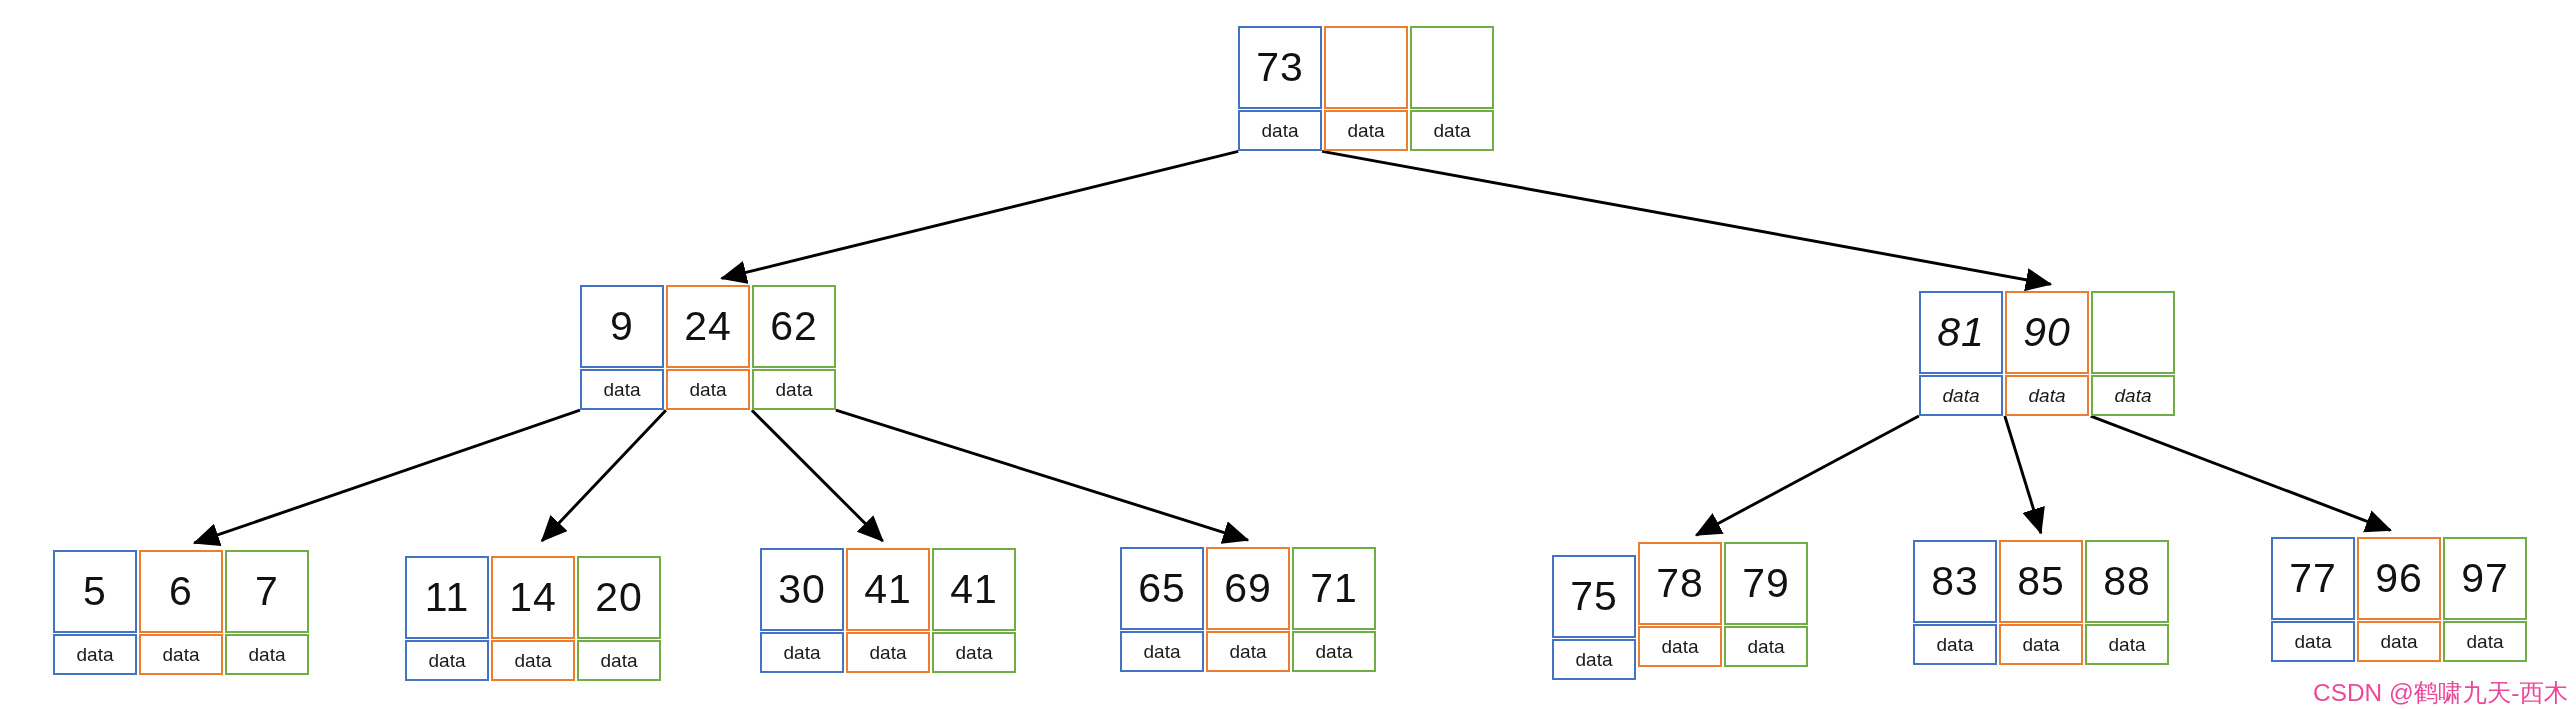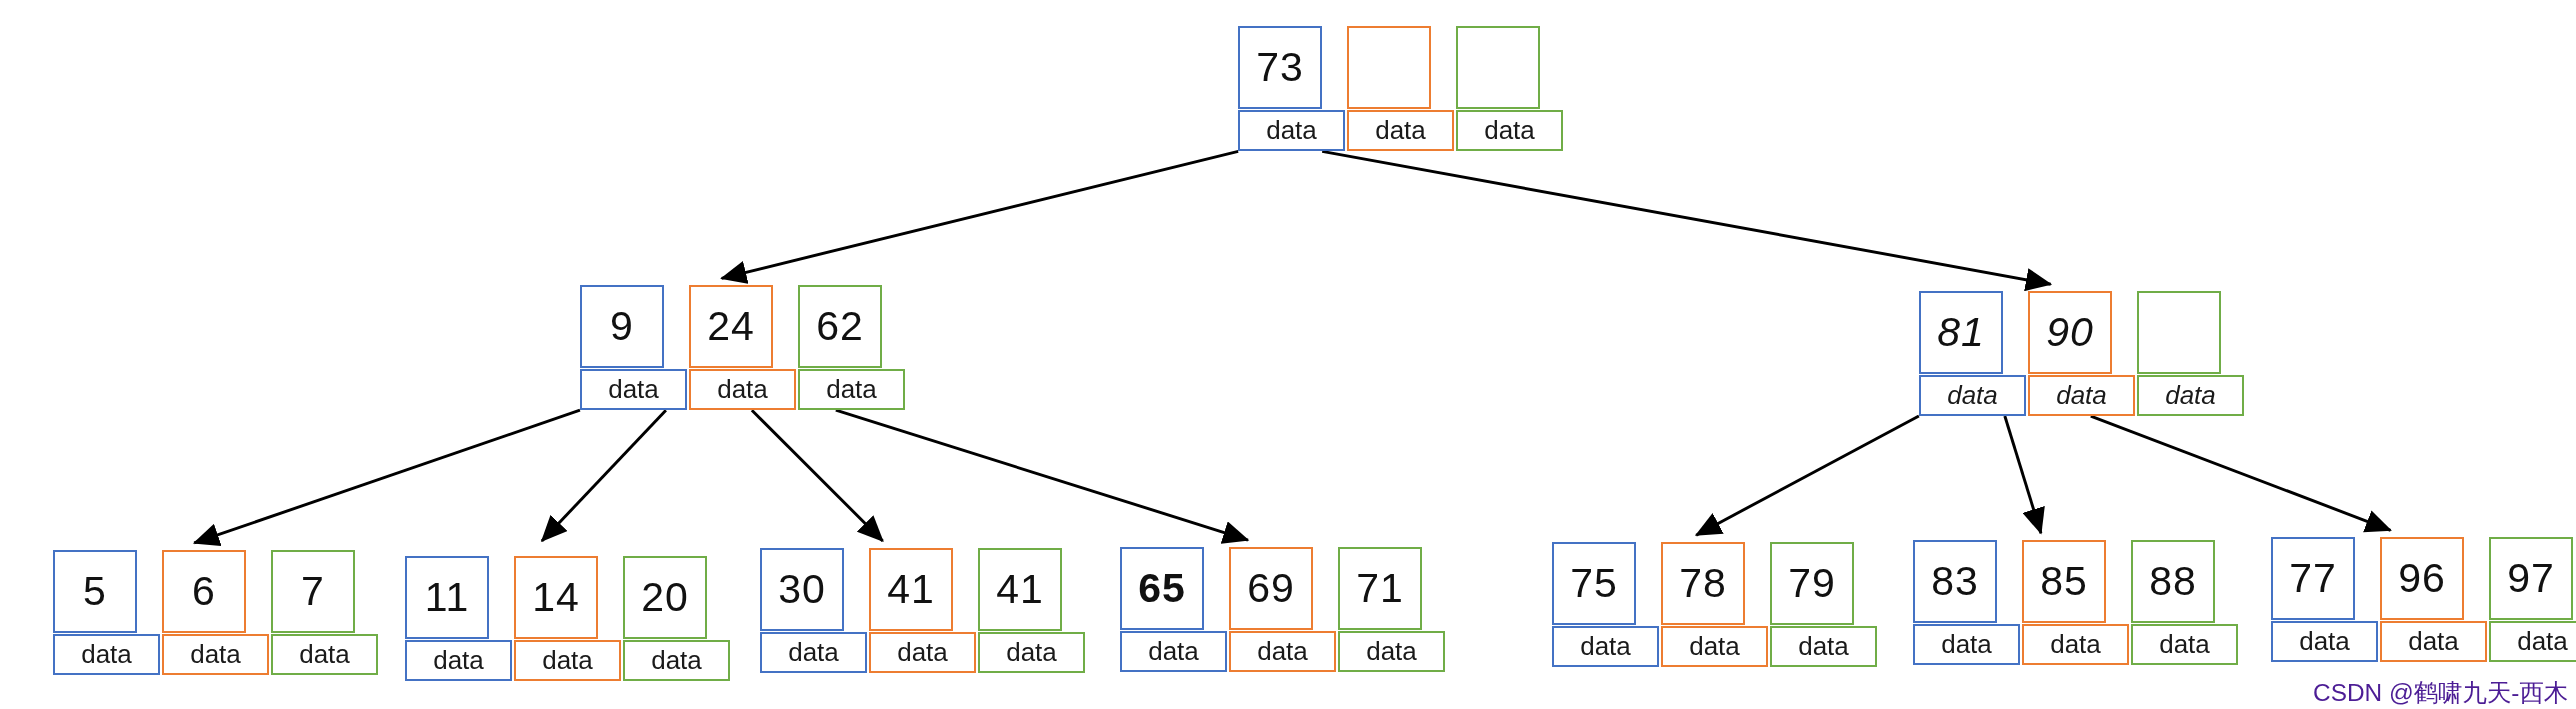--- a/index.html
+++ b/index.html
@@ -41,28 +41,28 @@
     background: #ffffff;
     display: flex;
     align-items: center;
     justify-content: center;
     font-size: 41px;
     color: #111111;
     letter-spacing: 1px;
   }
   .data-cell {
     box-sizing: border-box;
-    width: 107px;
+    width: 84px;
     height: 41px;
     border: 2.9px solid #000;
     background: #ffffff;
     display: flex;
     align-items: center;
     justify-content: center;
-    font-size: 26px;
+    font-size: 19px;
     color: #1a1a1a;
   }
   .watermark {
     position: absolute;
     right: 7.8px;
     bottom: 3.9px;
     font-size: 24.4px;
     line-height: 1;
     user-select: none;
   }
@@ -170,35 +170,35 @@
           <div class="key-cell" style="border-color: rgb(237, 125, 49);">41</div>
           <div class="data-cell" style="border-color: rgb(237, 125, 49);">data</div>
         </div>
         <div class="node-col">
           <div class="key-cell" style="border-color: rgb(112, 173, 71);">41</div>
           <div class="data-cell" style="border-color: rgb(112, 173, 71);">data</div>
         </div>
       </div>
       <div class="btree-node" style="left: 1120px; top: 547px;">
         <div class="node-col">
-          <div class="key-cell" style="border-color: rgb(68, 114, 196); font-weight: bold;">65</div>
+          <div class="key-cell" style="border-color: rgb(68, 114, 196);">65</div>
           <div class="data-cell" style="border-color: rgb(68, 114, 196);">data</div>
         </div>
         <div class="node-col">
           <div class="key-cell" style="border-color: rgb(237, 125, 49);">69</div>
           <div class="data-cell" style="border-color: rgb(237, 125, 49);">data</div>
         </div>
         <div class="node-col">
           <div class="key-cell" style="border-color: rgb(112, 173, 71);">71</div>
           <div class="data-cell" style="border-color: rgb(112, 173, 71);">data</div>
         </div>
       </div>
       <div class="btree-node" style="left: 1552px; top: 542px;">
         <div class="node-col">
-          <div class="key-cell" style="border-color: rgb(68, 114, 196);">75</div>
+          <div class="key-cell" style="border-color: rgb(68, 114, 196); margin-top: 13px;">75</div>
           <div class="data-cell" style="border-color: rgb(68, 114, 196);">data</div>
         </div>
         <div class="node-col">
           <div class="key-cell" style="border-color: rgb(237, 125, 49);">78</div>
           <div class="data-cell" style="border-color: rgb(237, 125, 49);">data</div>
         </div>
         <div class="node-col">
           <div class="key-cell" style="border-color: rgb(112, 173, 71);">79</div>
           <div class="data-cell" style="border-color: rgb(112, 173, 71);">data</div>
         </div>
@@ -226,15 +226,15 @@
           <div class="key-cell" style="border-color: rgb(237, 125, 49);">96</div>
           <div class="data-cell" style="border-color: rgb(237, 125, 49);">data</div>
         </div>
         <div class="node-col">
           <div class="key-cell" style="border-color: rgb(112, 173, 71);">97</div>
           <div class="data-cell" style="border-color: rgb(112, 173, 71);">data</div>
         </div>
       </div>
     </div>
 
-  <div class="watermark" style="color: #4c1d95;">CSDN @鹤啸九天-西木</div>
+  <div class="watermark" style="color: #ec4899;">CSDN @鹤啸九天-西木</div>
 </div>
 
 
 </body></html>

